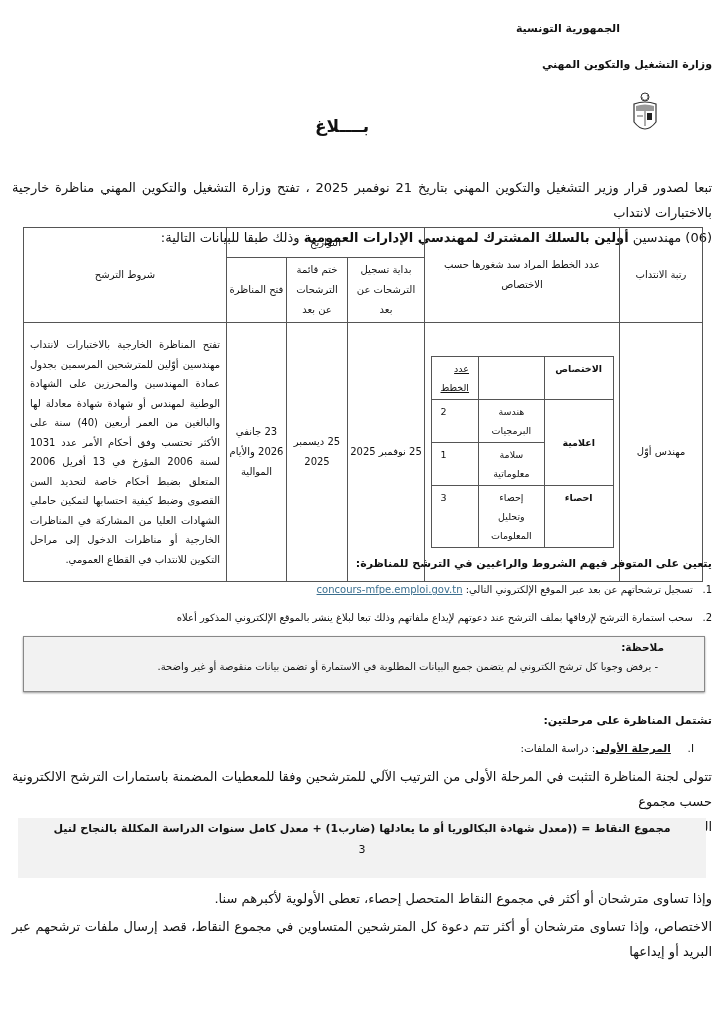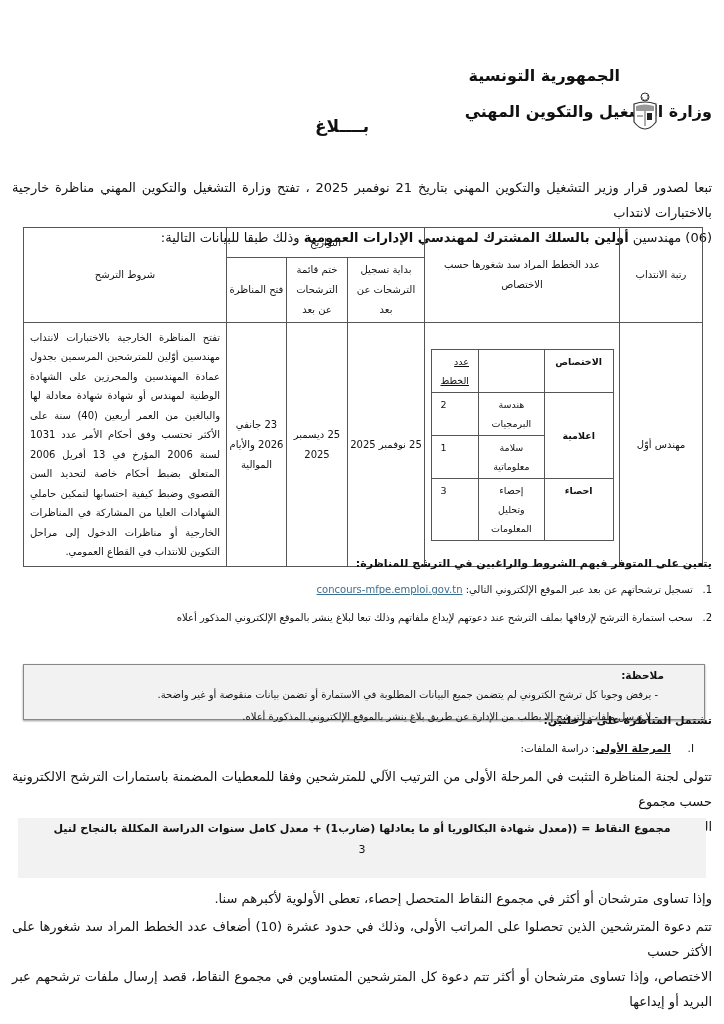--- a/index.html
+++ b/index.html
@@ -1,36 +1,36 @@
 <!DOCTYPE html>
 <html><head>
 <meta charset="utf-8">
 <style>
   html, body { margin:0; padding:0; background:#fff; }
   body { width:724px; height:1024px; overflow:hidden; position:relative;
          font-family:"DejaVu Sans", sans-serif; color:#111; direction:rtl; }
-  .hdr { position:absolute; right:60px; font-size:16px; font-weight:bold;margin-top:44px; }
+  .hdr { position:absolute; right:60px; font-size:11px; font-weight:bold; }
   #h1 { top:22px; right:104px; }
   #h2 { top:58px; right:12px; }
   .emblem { position:absolute; top:92px; right:64px; width:30px; height:44px; }
   .title { position:absolute; top:116px; left:315px; font-size:17px; font-weight:bold; direction:rtl; }
   .para { position:absolute; right:12px; left:12px; font-size:13px; line-height:25px; text-align:justify; }
   #intro { top:175px; }
   .bold { font-weight:bold; }
   table.main { position:absolute; top:227px; left:23px; width:680px; border-collapse:collapse; font-size:10px; direction:rtl; }
   table.main td, table.main th { border:1px solid #555; text-align:center; vertical-align:middle; font-weight:normal; line-height:20px; padding:2px; }
-  .cond { text-align:justify !important; padding:4px 6px !important; line-height:19.5px !important; font-size:10px; }
+  .cond { text-align:justify !important; padding:12px 6px !important; line-height:19.5px !important; font-size:10px; }
   table.inner { border-collapse:collapse; width:183px; margin:0 auto; font-size:9.5px; }
   table.inner td { border:1px solid #555; line-height:19px; padding:2px 9px; vertical-align:top; }
   .u { text-decoration:underline; }
   .sec { position:absolute; right:12px; font-size:11px; font-weight:bold;text-align:right; }
   .li { position:absolute; right:12px; font-size:10px; }
   .url { color:#3b6f8f; text-decoration:underline; font-family:"DejaVu Sans", sans-serif; direction:ltr; unicode-bidi:embed; }
   .note { position:absolute; top:636px; left:23px; width:680px; height:54px; background:#f2f2f2; border:1px solid #888;
-          box-shadow:0 1px 2px #999; font-size:10px;margin-top:28px; }
+          box-shadow:0 1px 2px #999; font-size:10px; }
   .note .nt { position:absolute; top:4px; right:40px; font-weight:bold; font-size:10.5px; }
   .note .b1, .note .b2 { position:absolute; right:46px; }
   .note .b1 { top:24px; } .note .b2 { top:46px; }
   .formula { position:absolute; top:818px; left:18px; width:688px; height:60px; background:#f2f2f2;
              font-size:11px; font-weight:bold; text-align:center; line-height:21px; }
 </style>
 </head>
 <body>
 
 <div class="hdr" id="h1">الجمهورية التونسية</div>
@@ -104,34 +104,32 @@
 <div class="li" style="top:584px">
   <span>1.</span>&nbsp;&nbsp;&nbsp;<span>تسجيل ترشحاتهم عن بعد عبر الموقع الإلكتروني التالي: </span><a class="url">concours-mfpe.emploi.gov.tn</a>
 </div>
 <div class="li" style="top:612px">
   <span>2.</span>&nbsp;&nbsp;&nbsp;<span>سحب استمارة الترشح لإرفاقها بملف الترشح عند دعوتهم لإيداع ملفاتهم وذلك تبعا لبلاغ ينشر بالموقع الإلكتروني المذكور أعلاه</span>
 </div>
 
 <div class="note">
   <div class="nt">ملاحظة:</div>
   <div class="b1">-   يرفض وجوبا كل ترشح الكتروني لم يتضمن جميع البيانات المطلوبة في الاستمارة أو تضمن بيانات منقوصة أو غير واضحة.</div>
-  <div class="b2">-   لا ترسل ملفات الترشح إلا بطلب من الإدارة عن طريق بلاغ ينشر بالموقع الإلكتروني المذكورة أعلاه.</div>
 </div>
 
 <div class="sec" style="top:714px">تشتمل المناظرة على مرحلتين:</div>
 <div class="li" style="top:742px;right:30px;font-size:10.5px">
   <span>I.</span>&nbsp;&nbsp;&nbsp;&nbsp;&nbsp;<span class="bold u">المرحلة الأولى</span><span>: دراسة الملفات:</span>
 </div>
 <div class="para" style="top:764px">
   <div>تتولى لجنة المناظرة التثبت في المرحلة الأولى من الترتيب الآلي للمترشحين وفقا للمعطيات المضمنة باستمارات الترشح الالكترونية حسب مجموع</div>
   <div>النقاط المتحصل عليه كما يلي:</div>
 </div>
 
 <div class="formula">
   <div>مجموع النقاط = ((معدل شهادة البكالوريا أو ما يعادلها (ضارب1) + معدل كامل سنوات الدراسة المكللة بالنجاح لنيل</div>
   <div style="font-weight:normal">3</div>
 </div>
 
 <div class="para" style="top:886px">وإذا تساوى مترشحان أو أكثر في مجموع النقاط المتحصل إحصاء، تعطى الأولوية لأكبرهم سنا.</div>
 <div class="para" style="top:914px">
-  <div>تتم دعوة المترشحين الذين تحصلوا على المراتب الأولى، وذلك في حدود عشرة (10) أضعاف عدد الخطط المراد سد شغورها على الأكثر حسب</div>
   <div>الاختصاص، وإذا تساوى مترشحان أو أكثر تتم دعوة كل المترشحين المتساوين في مجموع النقاط، قصد إرسال ملفات ترشحهم عبر البريد أو إيداعها</div>
 </div>
 
 </body></html>

